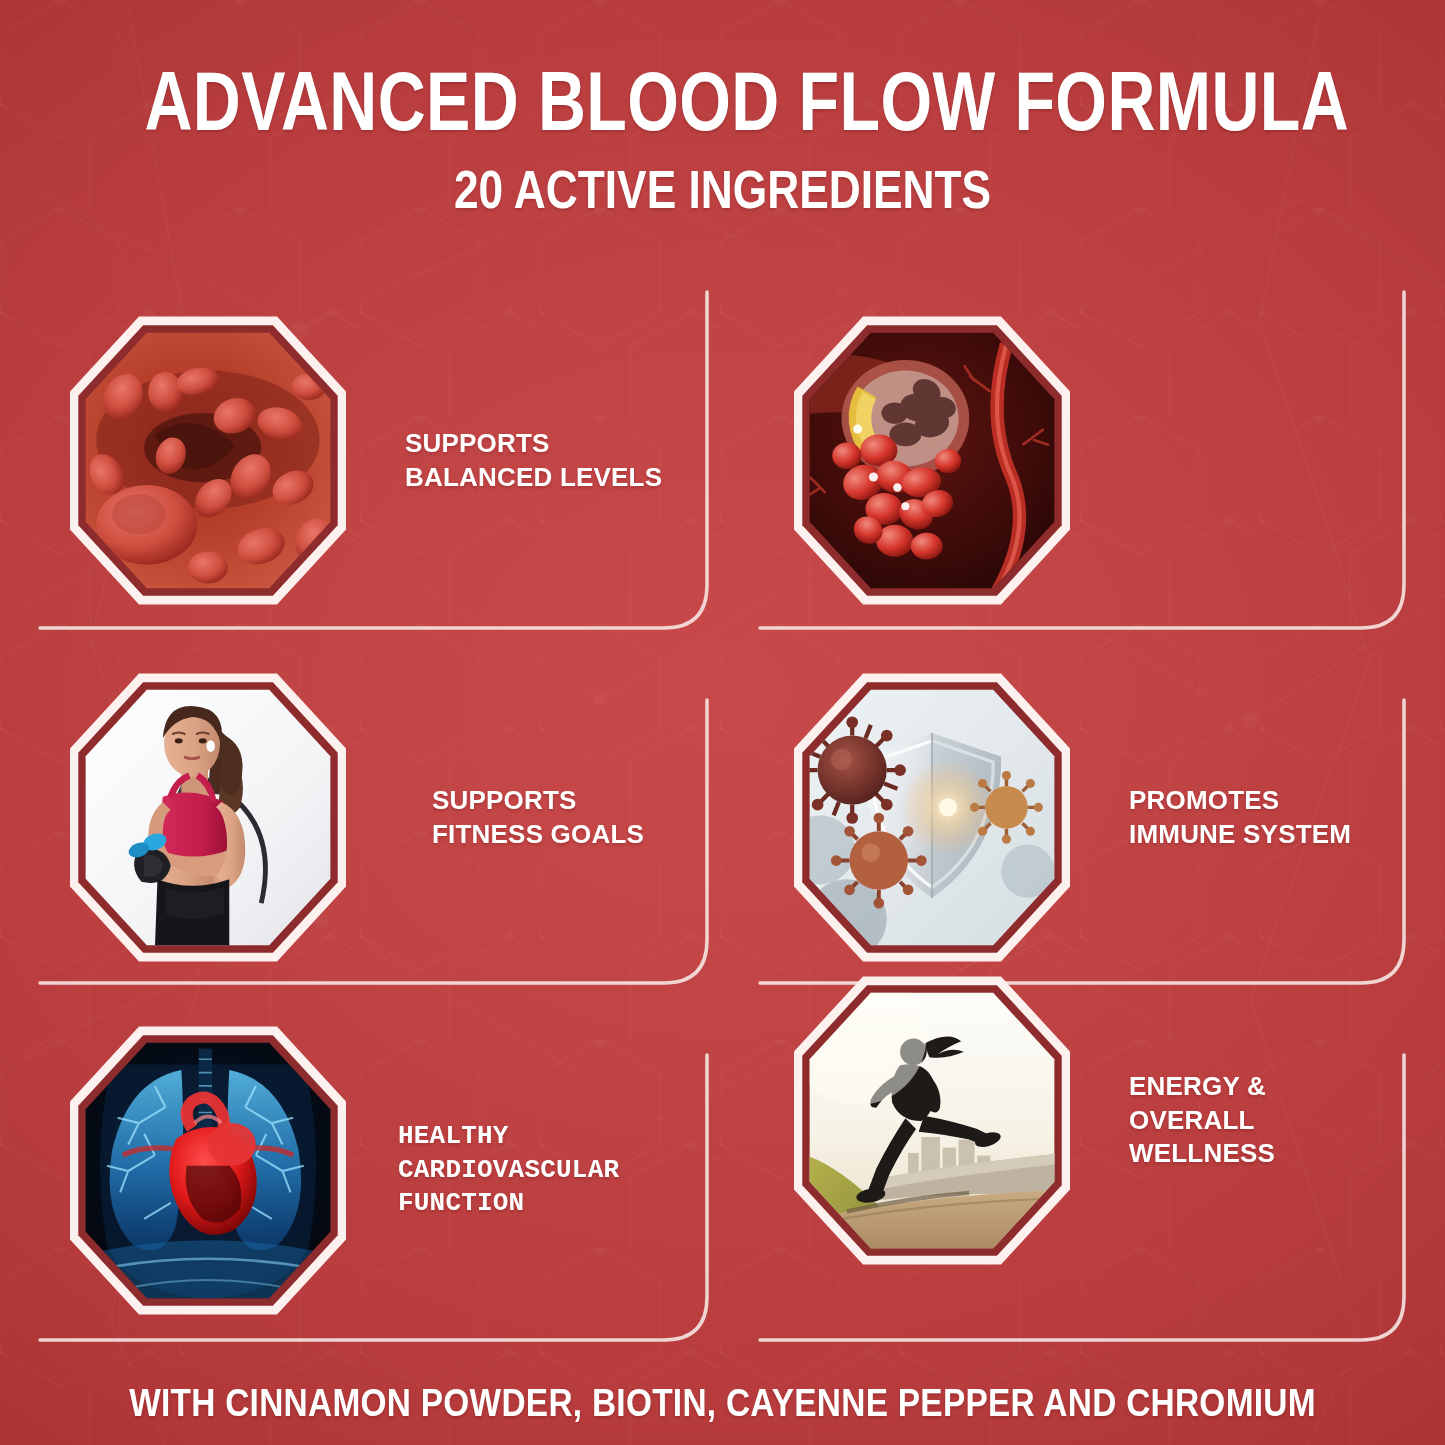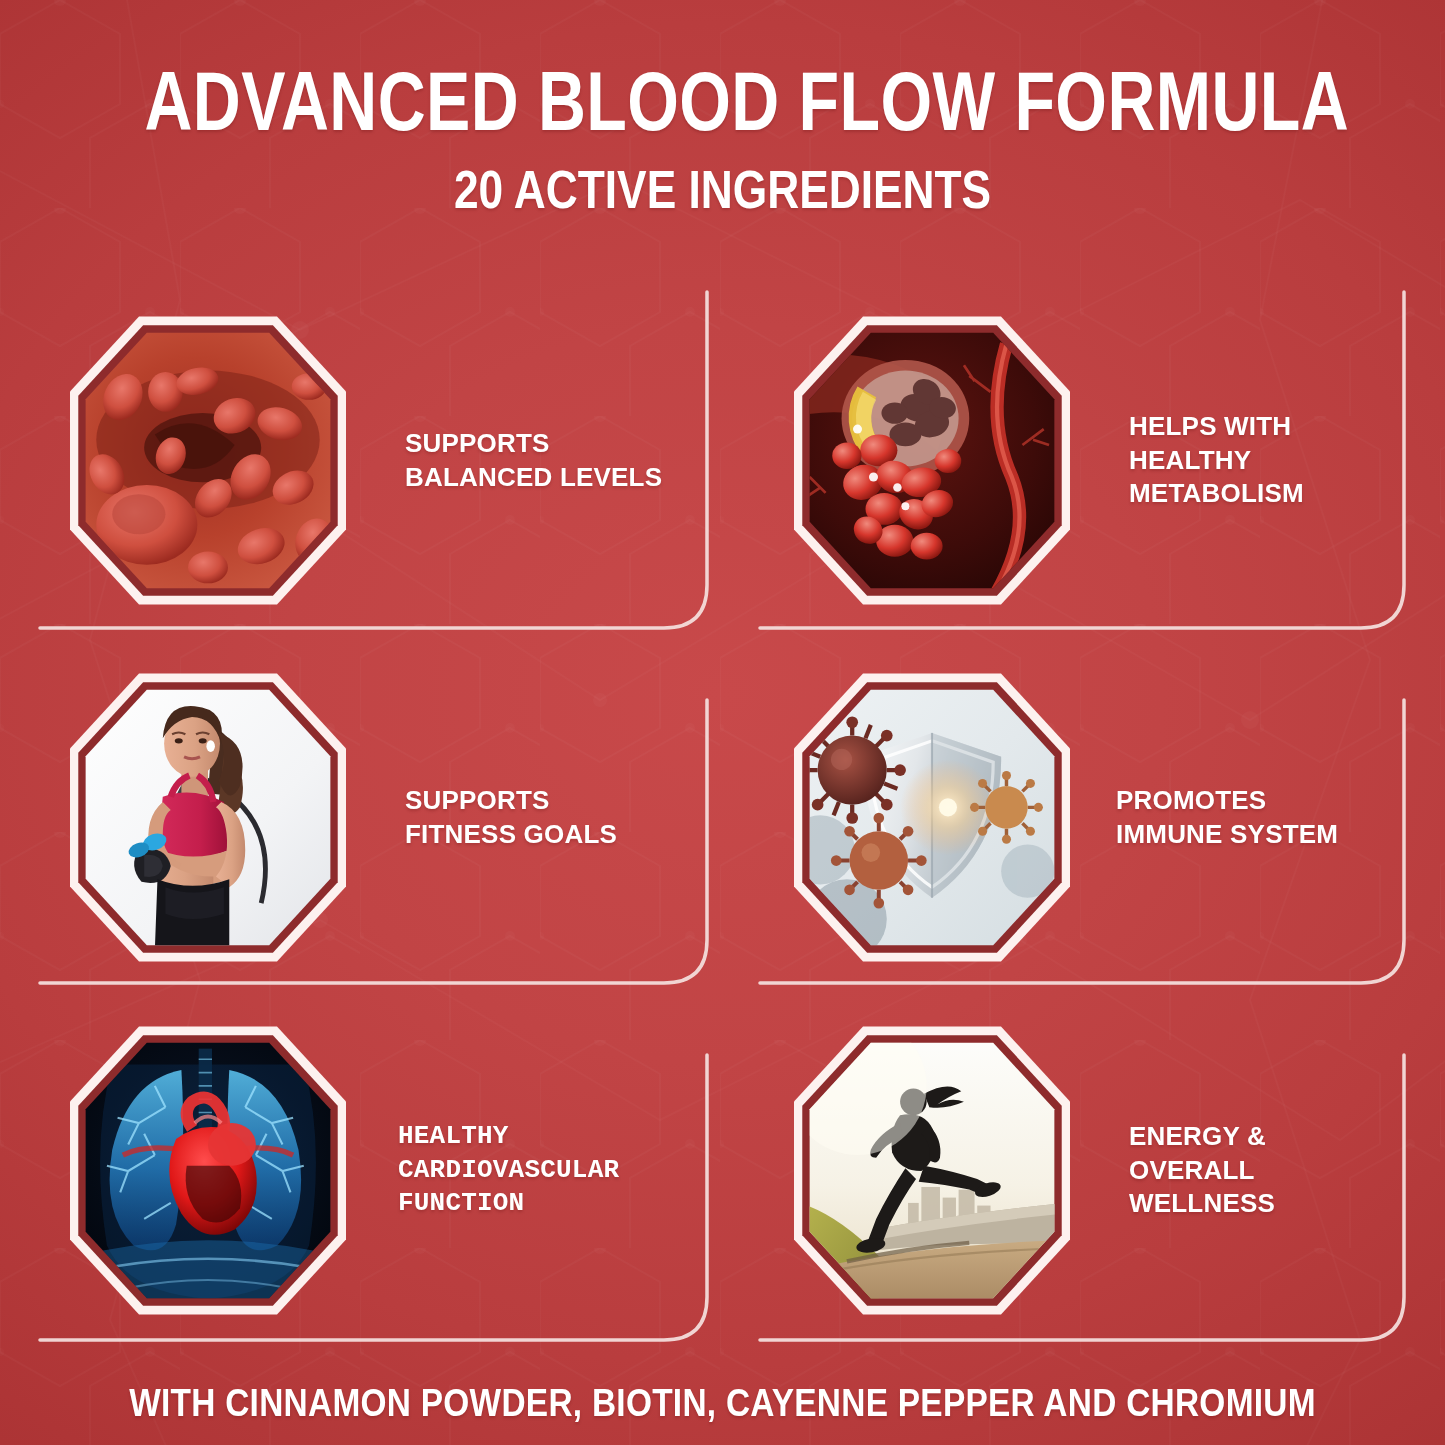--- a/index.html
+++ b/index.html
@@ -284,21 +284,20 @@
           <path d="M78 6 Q70 34 80 56 Q88 76 74 100" stroke="#d0342a" stroke-width="5" fill="none" opacity=".85"></path>
           <path d="M78 6 Q70 34 80 56 Q88 76 74 100" stroke="#f2705f" stroke-width="1.6" fill="none" opacity=".6"></path>
           <g stroke="#c83a2e" stroke-width="1" fill="none" opacity=".7">
             <path d="M72 24 L64 18 M66 20 L62 14"></path>
             <path d="M84 44 L92 38 M88 42 L94 44"></path>
             <path d="M10 62 L4 56 M8 60 L2 64"></path>
           </g>
         </svg>
       </div>
     </div>
-    <div class="label" style="margin-left:47px; max-width:290px;">HELPS WITH HEALTHY METABOLISM</div>
   </div>
 
   <div class="cell" style="left:58px; top:665px; width:640px; height:305px;">
     <div class="hex">
       <div class="hex-outer"></div>
         <div class="hex-mid"></div>
       <div class="hex-img">
         <svg class="art" viewBox="0 0 100 100" preserveAspectRatio="xMidYMid slice">
           <defs>
             <linearGradient id="bgf" x1="0" y1="0" x2="1" y2="1">
@@ -361,21 +360,21 @@
           <path d="M26 64 Q32 63 33 68 Q32 73 26 72 Z" fill="#2e2e35"></path>
 
           <ellipse cx="30" cy="59" rx="4.5" ry="3" fill="#2ba7e0" transform="rotate(-18 30 59)"></ellipse>
           <ellipse cx="24" cy="62" rx="4" ry="2.6" fill="#1e8dc4" transform="rotate(-20 24 62)"></ellipse>
 
           <path d="M31 73 Q44 78 58 73 L58 100 L30 100 Z" fill="#15151a"></path>
           <path d="M34 76 Q44 80 56 76 L56 86 Q44 90 34 86 Z" fill="#1d1d24"></path>
         </svg>
       </div>
     </div>
-    <div class="label" style="margin-left:47px; max-width:260px;">SUPPORTS FITNESS GOALS</div>
+    <div class="label" style="margin-left:74px; max-width:260px;">SUPPORTS FITNESS GOALS</div>
   </div>
 
   <div class="cell" style="left:782px; top:665px; width:640px; height:305px;">
     <div class="hex">
       <div class="hex-outer"></div>
         <div class="hex-mid"></div>
       <div class="hex-img">
         <svg class="art" viewBox="0 0 100 100" preserveAspectRatio="xMidYMid slice">
           <defs>
             <linearGradient id="bgi" x1="0" y1="0" x2="1" y2="1">
@@ -488,21 +487,21 @@
               <circle cx="0" cy="12" r="1.7"></circle>
                 <circle cx="-9" cy="9" r="1.7"></circle>
               <circle cx="-12" cy="0" r="1.7"></circle>
                 <circle cx="-9" cy="-9" r="1.7"></circle>
             </g>
             <circle cx="0" cy="0" r="8" fill="#c98a4e"></circle>
           </g>
         </svg>
       </div>
     </div>
-    <div class="label" style="margin-left:34px; max-width:260px;">PROMOTES IMMUNE SYSTEM</div>
+    <div class="label" style="margin-left:47px; max-width:260px;">PROMOTES IMMUNE SYSTEM</div>
   </div>
 
   <div class="cell" style="left:58px; top:1018px; width:660px; height:305px;font-family:Liberation Mono, monospace;">
     <div class="hex">
       <div class="hex-outer"></div>
         <div class="hex-mid"></div>
       <div class="hex-img">
         <svg class="art" viewBox="0 0 100 100" preserveAspectRatio="xMidYMid slice">
           <defs>
             <radialGradient id="bgx" cx="50%" cy="45%" r="70%">
@@ -555,21 +554,21 @@
 
           <path d="M10 80 Q50 72 90 80 L90 100 L10 100 Z" fill="#1d6fb0" opacity=".42"></path>
           <path d="M14 86 Q50 80 86 86" stroke="#8fd8ff" stroke-width="1" fill="none" opacity=".55"></path>
           <path d="M20 94 Q50 88 80 94" stroke="#8fd8ff" stroke-width=".8" fill="none" opacity=".4"></path>
         </svg>
       </div>
     </div>
     <div class="label" style="margin-left:40px; max-width:330px;">HEALTHY CARDIOVASCULAR FUNCTION</div>
   </div>
 
-  <div class="cell" style="left:782px; top:1018px; width:640px; height:305px;">
+  <div class="cell" style="left:782px; top:968px; width:640px; height:305px;">
     <div class="hex">
       <div class="hex-outer"></div>
         <div class="hex-mid"></div>
       <div class="hex-img">
         <svg class="art" viewBox="0 0 100 100" preserveAspectRatio="xMidYMid slice">
           <defs>
             <linearGradient id="sky" x1="0" y1="0" x2="0" y2="1">
               <stop offset="0%" stop-color="#fdfdfb"></stop>
               <stop offset="55%" stop-color="#f6f2e6"></stop>
               <stop offset="100%" stop-color="#e8ddc4"></stop>

